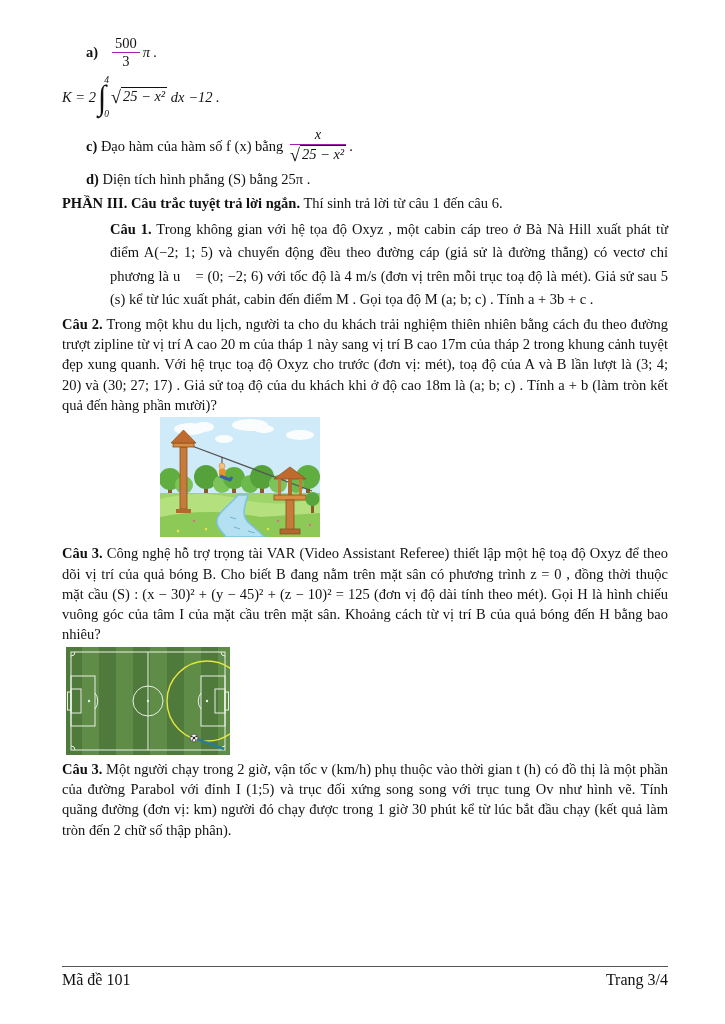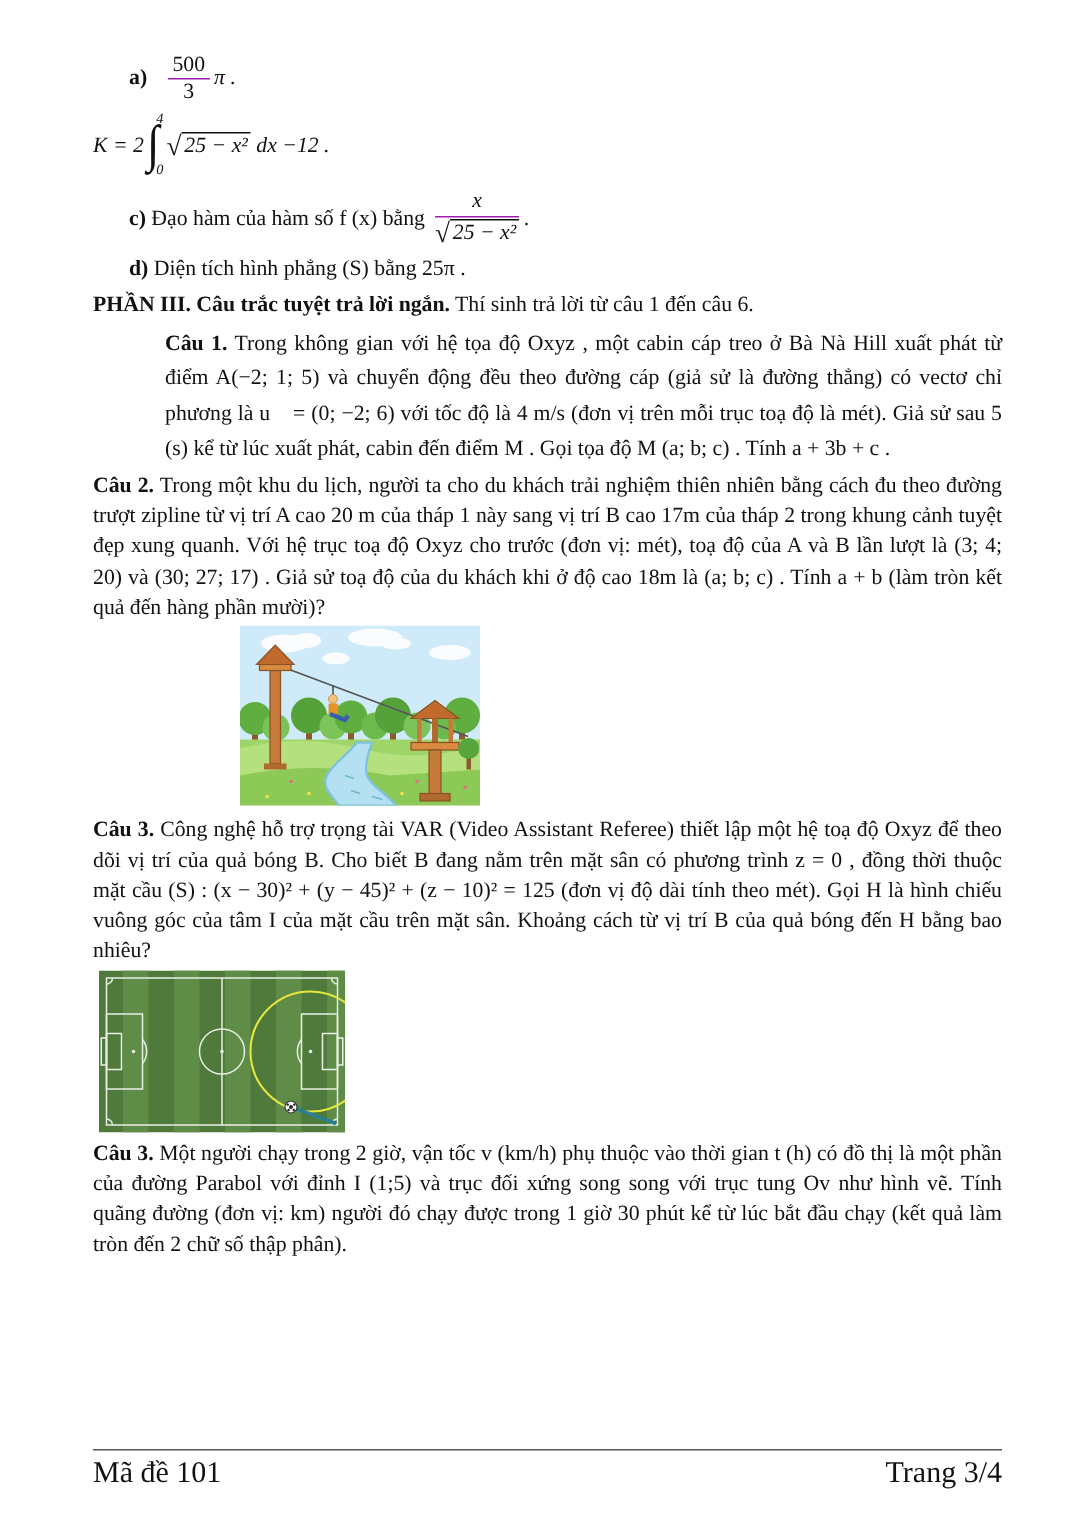--- a/index.html
+++ b/index.html
@@ -33,21 +33,21 @@
   .sqrt .sgn{font-size:1.25em;vertical-align:-2px;}
   .sqrt .rad{border-top:1px solid #111;padding:0 2px;}
   .it{font-style:italic;}
   .fig{line-height:0;}
   .fig-zipline{margin:2px 0 6px 98px;}
   .fig-field{margin:2px 0 4px 4px;}
   .footer{
     position:absolute;left:62px;right:57px;top:966px;
     border-top:1.5px solid #555;
     display:flex;justify-content:space-between;
-    font-size:20px;padding-top:3px;line-height:1.2;
+    font-size:16px;padding-top:3px;line-height:1.2;
   }
 </style>
 </head>
 <body>
 
 <div class="page">
 
   <div class="row indent mathline">
     <b>a)</b>&nbsp;
     &nbsp;

